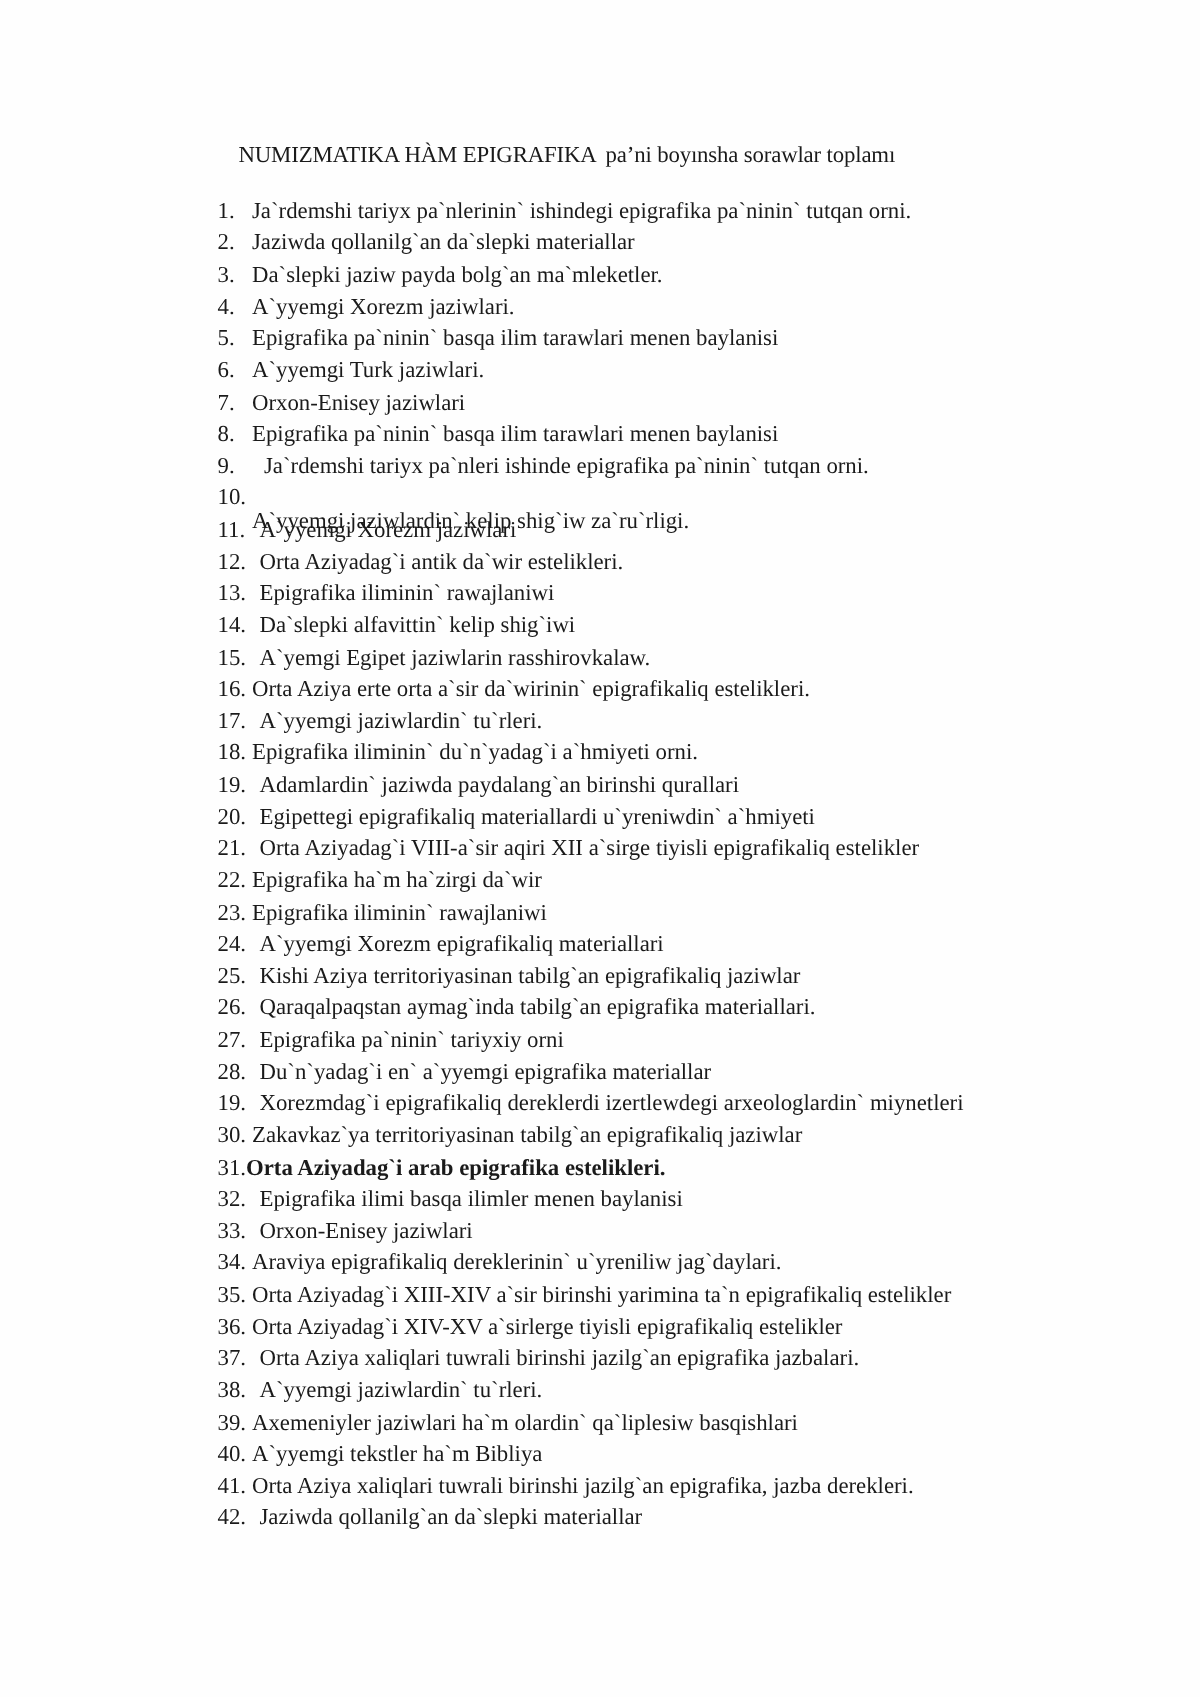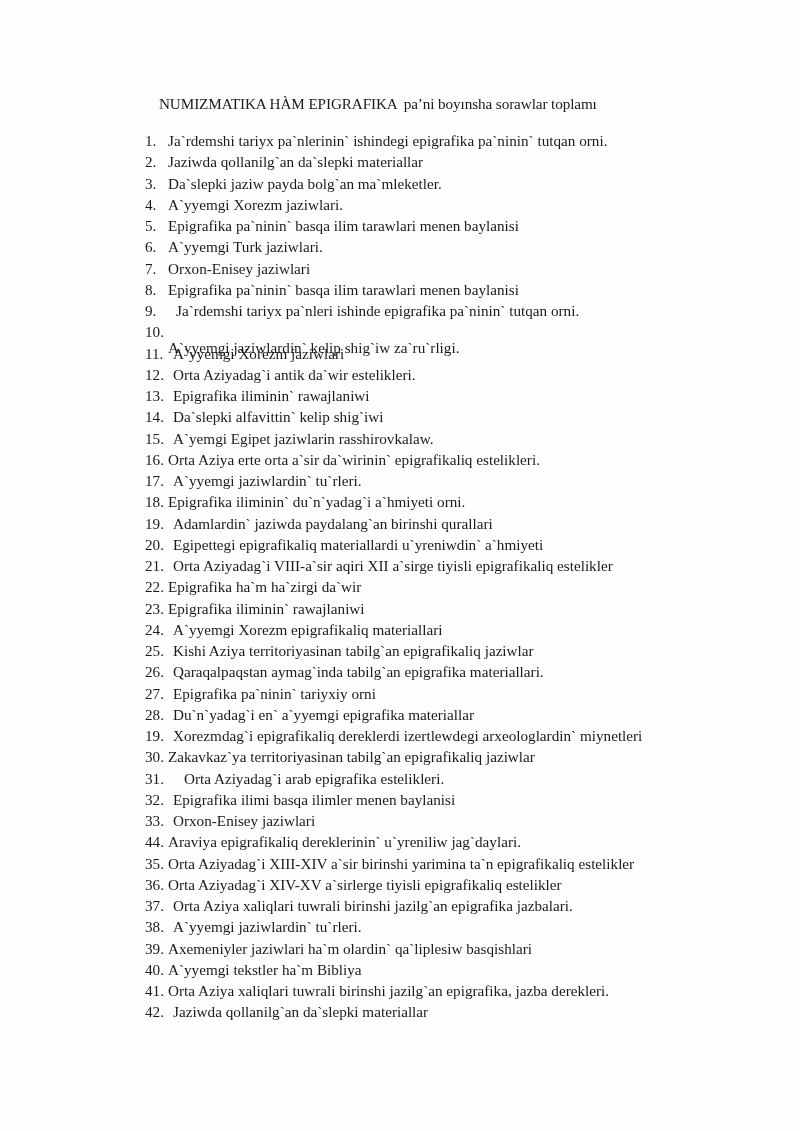--- a/index.html
+++ b/index.html
@@ -189,32 +189,32 @@
       <li class="qitem" style="top: 595px;">
         <span class="qnum">19.</span>
         <span class="qtext" style="left: 173px;">Xorezmdag`i epigrafikaliq dereklerdi izertlewdegi arxeologlardin` miynetleri</span>
       </li>
       <li class="qitem" style="top: 616.25px;">
         <span class="qnum">30.</span>
         <span class="qtext" style="left: 168px;">Zakavkaz`ya territoriyasinan tabilg`an epigrafikaliq jaziwlar</span>
       </li>
       <li class="qitem" style="top: 637.5px;">
         <span class="qnum">31.</span>
-        <span class="qtext" style="left: 184px;">Orta Aziyadag`i arab epigrafika estelikleri.</span>
+        <span class="qtext" style="left: 164px; font-weight: bold;">Orta Aziyadag`i arab epigrafika estelikleri.</span>
       </li>
       <li class="qitem" style="top: 658.75px;">
         <span class="qnum">32.</span>
         <span class="qtext" style="left: 173px;">Epigrafika ilimi basqa ilimler menen baylanisi</span>
       </li>
       <li class="qitem" style="top: 680px;">
         <span class="qnum">33.</span>
         <span class="qtext" style="left: 173px;">Orxon-Enisey jaziwlari</span>
       </li>
       <li class="qitem" style="top: 701.25px;">
-        <span class="qnum">44.</span>
+        <span class="qnum">34.</span>
         <span class="qtext" style="left: 168px;">Araviya epigrafikaliq dereklerinin` u`yreniliw jag`daylari.</span>
       </li>
       <li class="qitem" style="top: 722.5px;">
         <span class="qnum">35.</span>
         <span class="qtext" style="left: 168px;">Orta Aziyadag`i XIII-XIV a`sir birinshi yarimina ta`n epigrafikaliq estelikler</span>
       </li>
       <li class="qitem" style="top: 743.75px;">
         <span class="qnum">36.</span>
         <span class="qtext" style="left: 168px;">Orta Aziyadag`i XIV-XV a`sirlerge tiyisli epigrafikaliq estelikler</span>
       </li>

